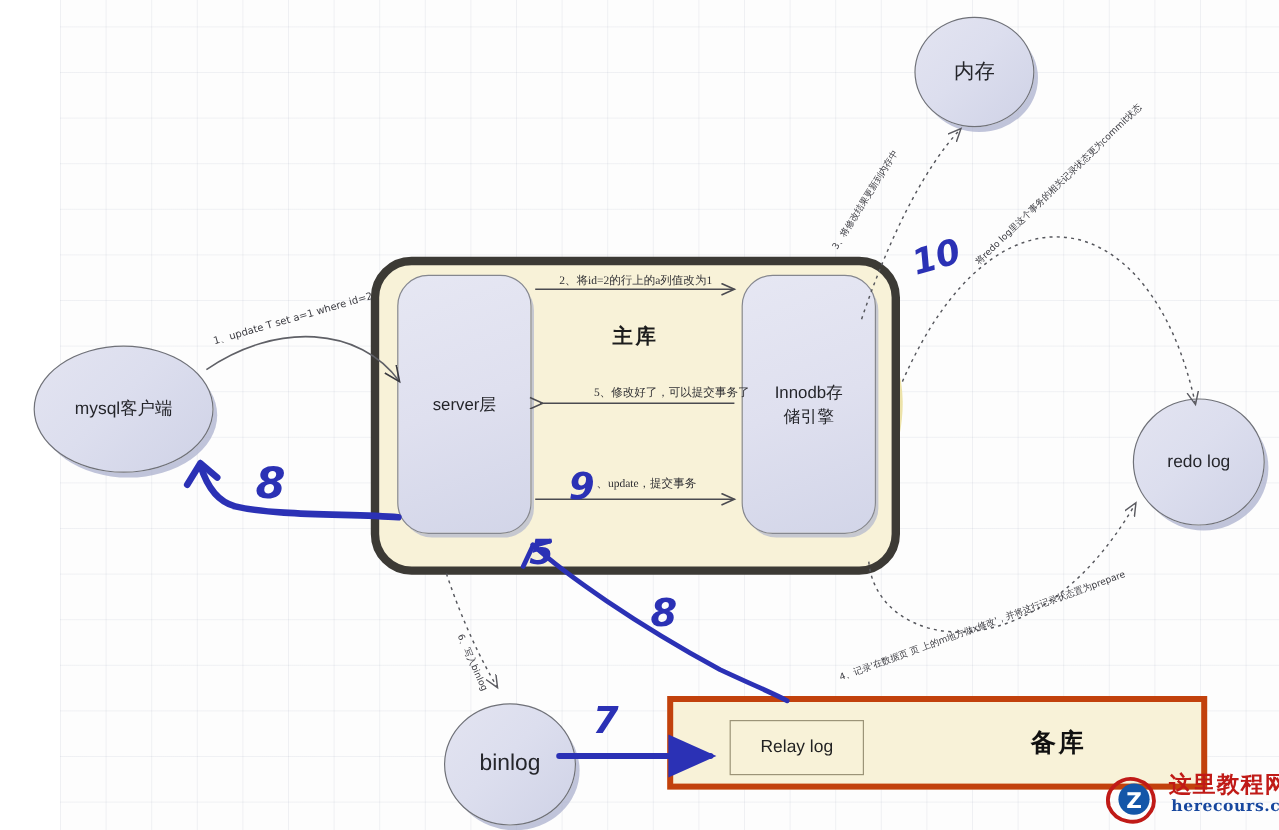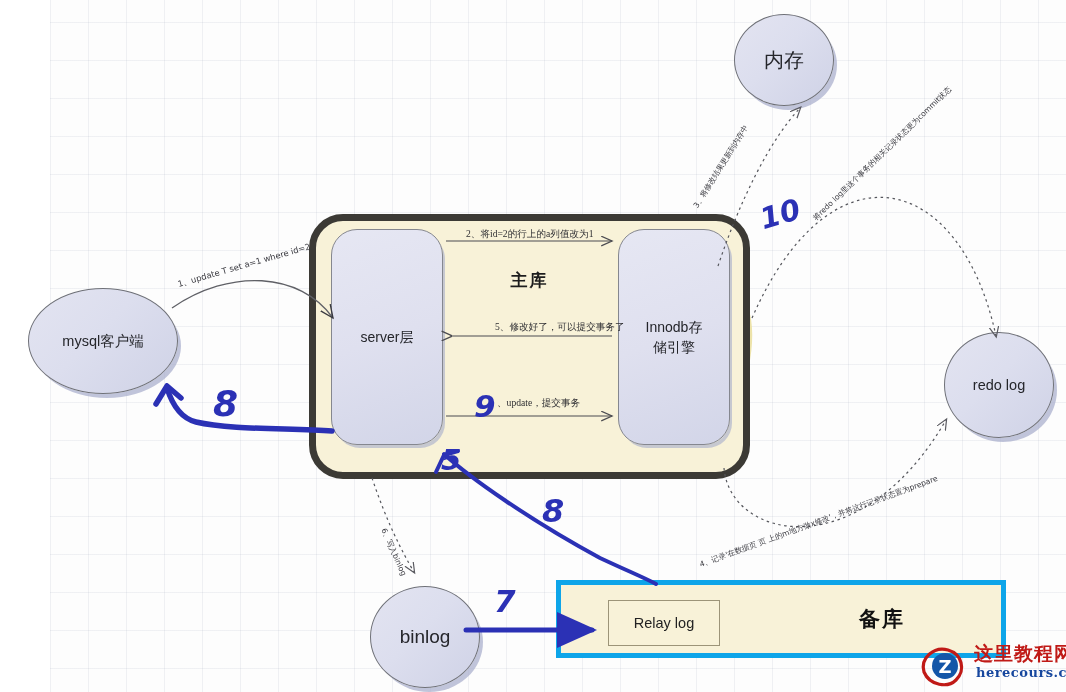--- a/index.html
+++ b/index.html
@@ -33,21 +33,21 @@
     text-align:center;
     color:#25262b;
     background:linear-gradient(135deg,#e3e4f1 0%,#dcdeee 45%,#cfd2e6 100%);
     border:1.6px solid #6f7178;
     border-radius:50%;
     box-shadow:4px 5px 0 -1px rgba(171,176,205,.75);
     line-height:1.25;
     z-index:6;
   }
   #node-client{left:28px;top:288px;width:148px;height:104px;font-size:14.5px;}
-  #node-memory{left:734px;top:14px;width:98px;height:90px;font-size:20px;}
+  #node-memory{left:762px;top:14px;width:98px;height:90px;font-size:17px;}
   #node-redolog{left:944px;top:332px;width:108px;height:104px;font-size:14.5px;}
   #node-binlog{left:370px;top:586px;width:108px;height:100px;font-size:19px;}
 
   
   #master-db{
     position:absolute;left:309px;top:214px;width:441px;height:265px;
     border:7px solid #3c3a35;
     border-radius:34px;
     background:#f8f2d8;
     box-sizing:border-box;
@@ -71,21 +71,21 @@
     line-height:1.45;
     box-shadow:3px 4px 0 -1px rgba(171,176,205,.65);
     z-index:5;
   }
   #box-server{left:331px;top:229px;width:110px;height:214px;}
   #box-innodb{left:618px;top:229px;width:110px;height:214px;align-items:center;}
 
   
   #replica-box{
     position:absolute;left:556px;top:580px;width:450px;height:78px;
-    border:5px solid #0ea5e9;
+    border:5px solid #c2410c;
     background:#f8f2d8;
     box-sizing:border-box;
     z-index:4;
   }
   #relay-log{
     position:absolute;left:47px;top:15px;width:110px;height:44px;
     border:1.4px solid #9c9478;
     background:#f8f2d8;
     display:flex;align-items:center;justify-content:center;
     font-size:14.5px;color:#222;

